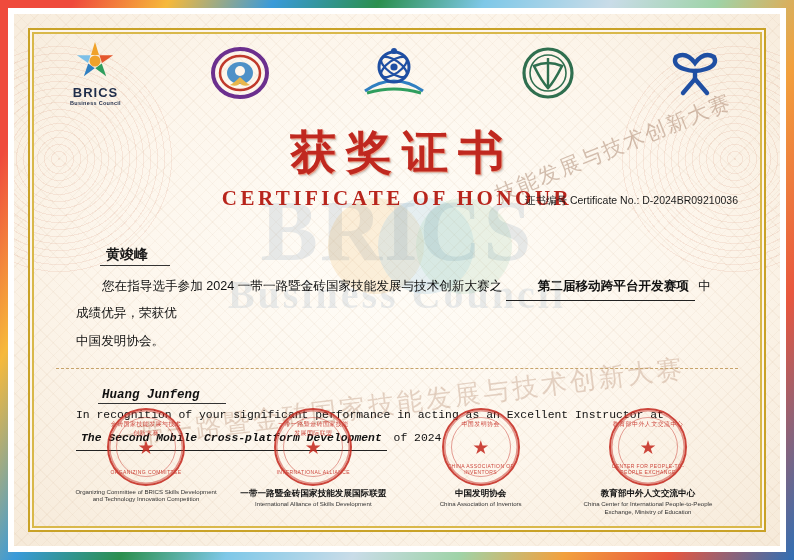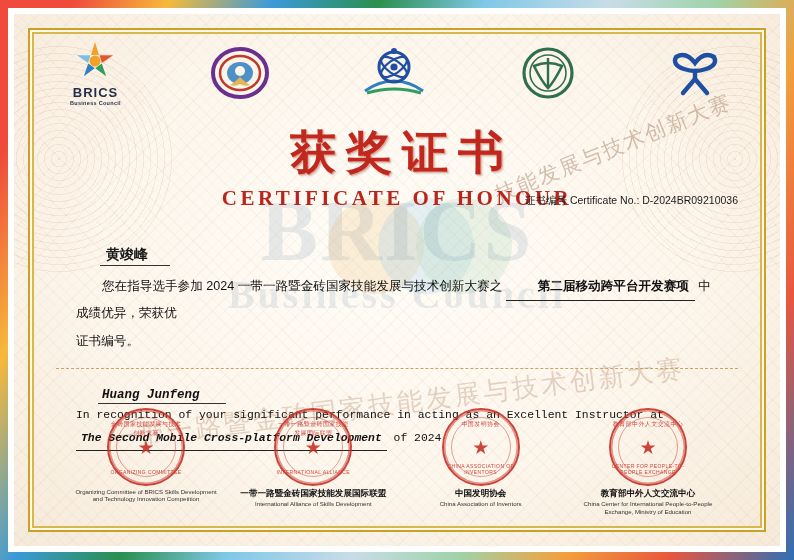--- a/index.html
+++ b/index.html
@@ -439,21 +439,21 @@
         <div>证书编号 Certificate No.: D-2024BR09210036</div>
       </div>
 
       <div class="body-cn">
         <div class="name-cn">黄竣峰</div>
         <div class="para-cn">
           <span>您在指导选手参加 2024 一带一路暨金砖国家技能发展与技术创新大赛之</span>
           <span class="blank-ul">第二届移动跨平台开发赛项</span>
           <span>中成绩优异，荣获优</span>
         </div>
-        <div class="para-cn2" style="text-indent:0">证书编号。</div>
+        <div class="para-cn2" style="text-indent:0">中国发明协会。</div>
       </div>
 
       <div class="divider"></div>
 
       <div class="body-en">
         <div class="name-en">Huang Junfeng</div>
         <div class="para-en">
           <span>In recognition of your significant performance in acting as an Excellent Instructor at</span>
           <span class="blank-en">The Second Mobile Cross-platform Development</span>
           <span>of 2024</span>

